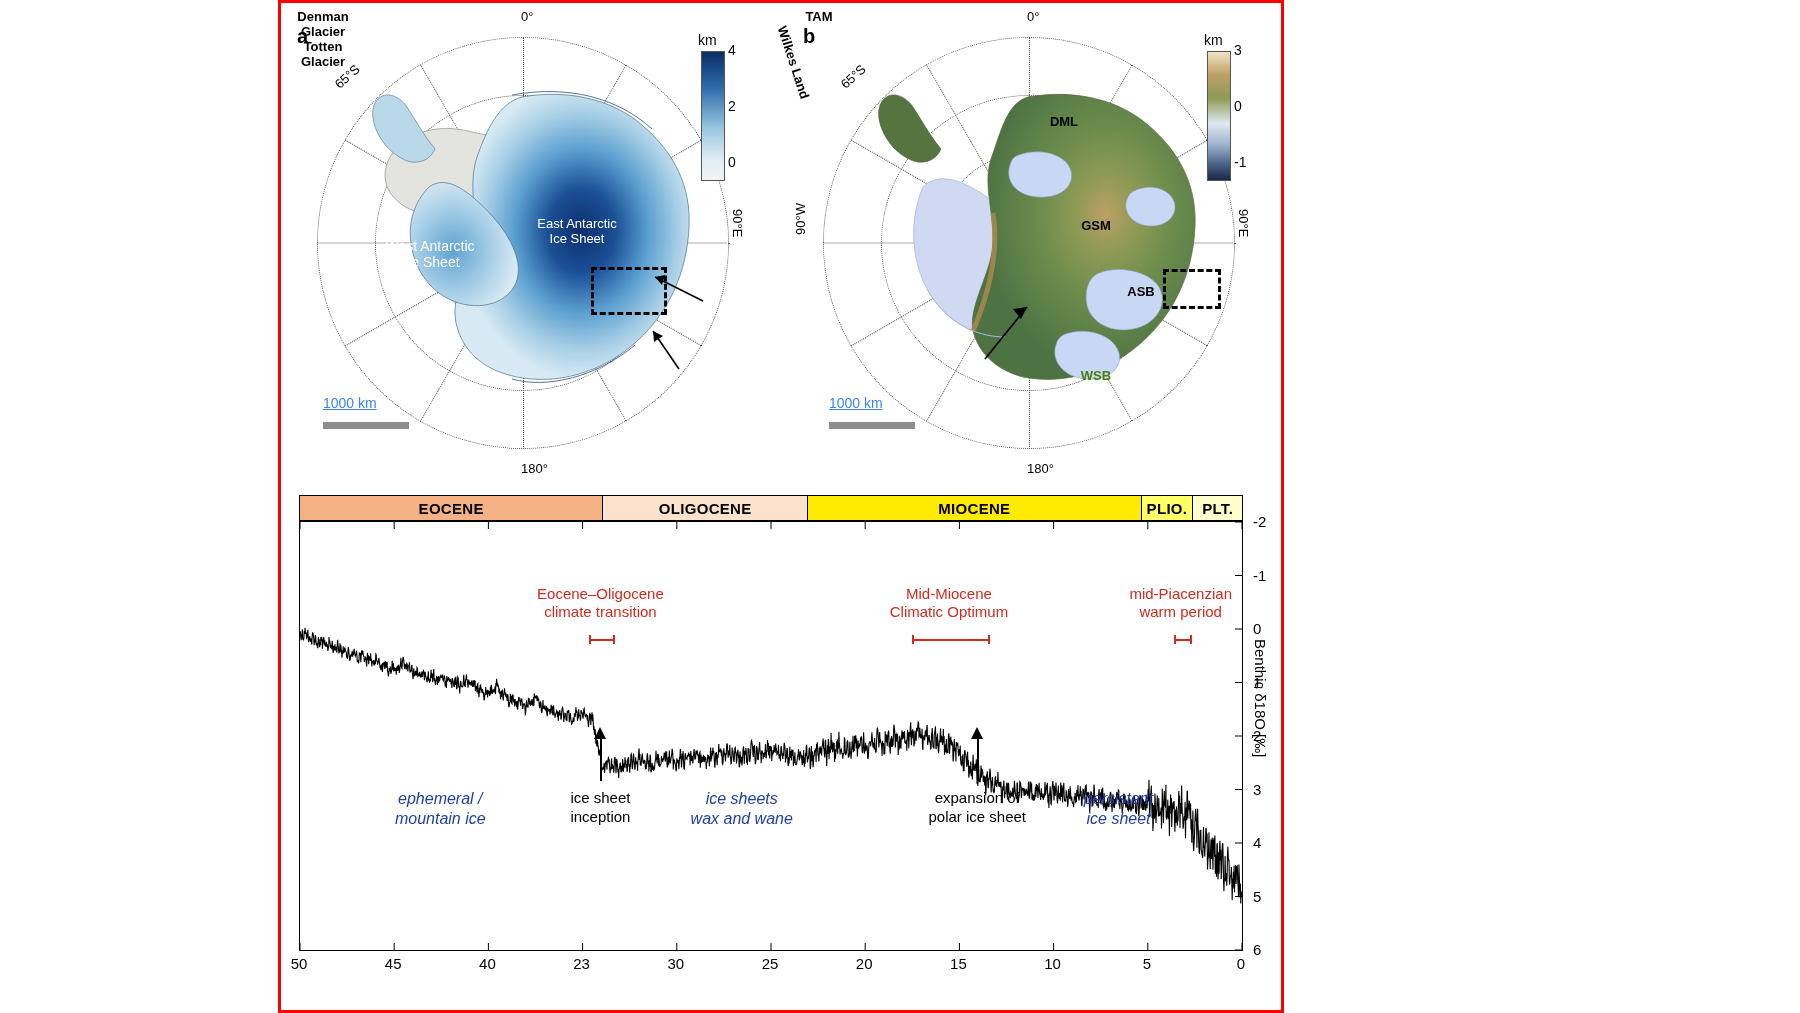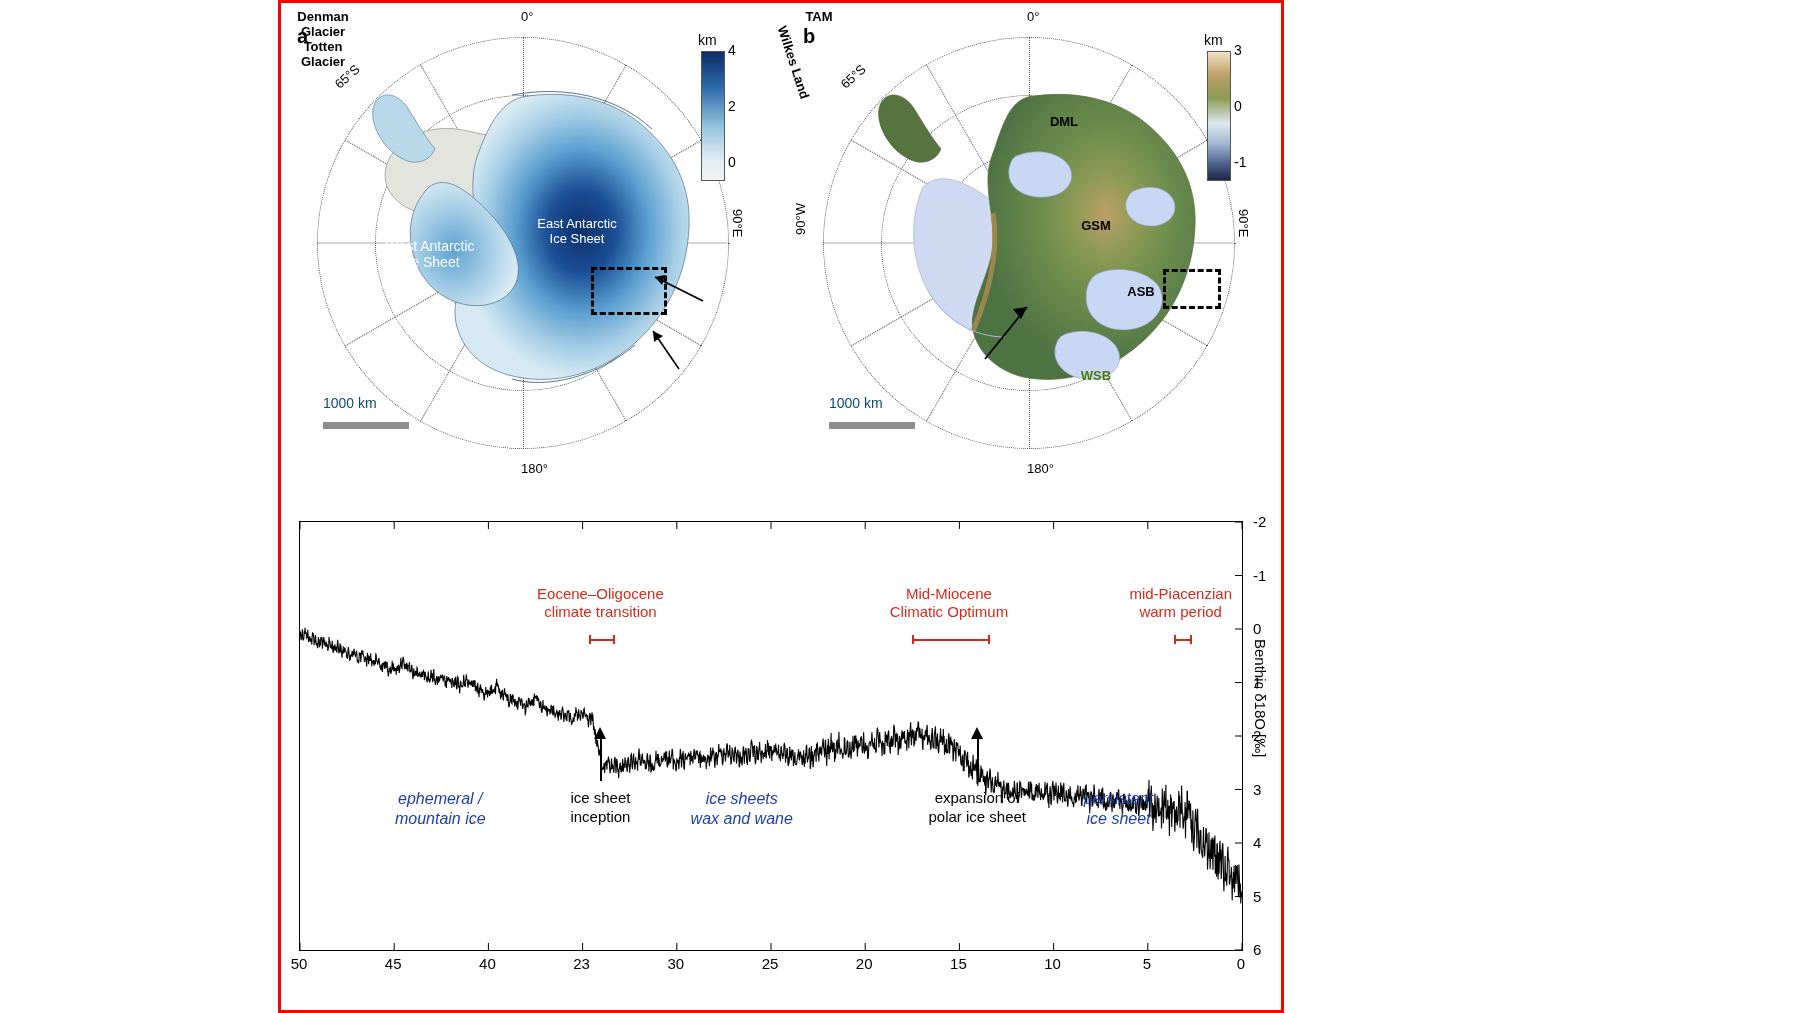--- a/index.html
+++ b/index.html
@@ -20,21 +20,21 @@
   .gr4{position:absolute;left:42%;top:42%;width:16%;height:16%;border-radius:50%;border:1px dotted #555;box-sizing:border-box;}
   .spoke{position:absolute;left:50%;top:0;width:0;height:100%;border-left:1px dotted #555;transform-origin:50% 50%;}
 
   .map-label{position:absolute;font-size:14px;line-height:1.15;font-weight:normal;}
   .white-label{color:#fff;font-weight:normal;text-align:center;}
   .blk-label{color:#000;font-weight:bold;font-size:13px;text-align:center;}
   .coord{position:absolute;font-size:13px;color:#000;}
 
   .scalebar{position:absolute;}
   .scalebar .bar{width:86px;height:7px;background:#8d8d8d;}
-  .scalebar .txt{font-size:14px;color:#0c4a6e;margin-bottom:11px;}
+  .scalebar .txt{font-size:14px;color:#3b82f6;margin-bottom:11px;text-decoration:underline;}
 
   .dashbox{position:absolute;border:3px dashed #000;}
 
   .cbar{position:absolute;width:22px;}
   .cbar .title{position:absolute;top:-20px;left:-4px;font-size:14px;}
   .cbar .ticks{position:absolute;left:26px;top:-9px;font-size:14px;line-height:1;}
   .cbar .ticks div{position:absolute;}
 
   
   #panel-c{position:absolute;left:2px;top:486px;width:1000px;height:522px;}
@@ -217,20 +217,27 @@
       <div class="title">km</div>
       <div class="ticks">
         <div style="top:0px;">3</div>
         <div style="top:56px;">0</div>
         <div style="top:112px;">-1</div>
       </div>
     </div>
   </div>
 
   <div id="panel-c">
+    <div class="epoch-bar">
+        <div class="epoch" style="width: 32.2%; background: rgb(244, 177, 131);">EOCENE</div>
+        <div class="epoch" style="width: 21.74%; background: rgb(251, 226, 205);">OLIGOCENE</div>
+        <div class="epoch" style="width: 35.4%; background: rgb(255, 235, 0);">MIOCENE</div>
+        <div class="epoch" style="width: 5.5%; background: rgb(255, 255, 102);">PLIO.</div>
+        <div class="epoch" style="width: 5.16%; background: rgb(255, 255, 204);">PLT.</div>
+      </div>
     <div class="panel-c-letter">c</div>
 
     <div class="plot">
       <svg id="curve-svg" width="942" height="428">
           <path d="M0.0,111.3L0.4,110.5L0.8,115.2L1.2,118.3L1.6,113.1L2.0,111.9L2.4,107.2L2.7,116.9L3.1,116.9L3.5,118.4L3.9,115.6L4.3,108.7L4.7,111.8L5.1,105.8L5.5,112.0L5.9,110.5L6.3,110.9L6.7,116.0L7.1,115.2L7.5,114.2L7.8,107.8L8.2,114.6L8.6,120.2L9.0,117.3L9.4,115.4L9.8,114.4L10.2,119.1L10.6,119.3L11.0,116.5L11.4,118.4L11.8,122.6L12.2,113.7L12.6,110.9L13.0,111.1L13.3,112.3L13.7,115.9L14.1,123.1L14.5,118.5L14.9,120.5L15.3,113.2L15.7,114.9L16.1,121.2L16.5,123.5L16.9,120.8L17.3,124.0L17.7,126.1L18.1,122.5L18.4,115.0L18.8,120.8L19.2,117.4L19.6,125.3L20.0,122.0L20.4,123.1L20.8,115.6L21.2,115.5L21.6,116.4L22.0,118.9L22.4,126.7L22.8,121.8L23.2,116.3L23.6,117.1L23.9,115.3L24.3,122.6L24.7,118.3L25.1,123.8L25.5,124.2L25.9,124.1L26.3,119.7L26.7,124.7L27.1,121.8L27.5,124.2L27.9,129.0L28.3,126.1L28.7,124.9L29.0,115.1L29.4,119.5L29.8,119.3L30.2,122.4L30.6,126.3L31.0,122.9L31.4,123.9L31.8,127.3L32.2,118.8L32.6,123.8L33.0,130.7L33.4,129.8L33.8,123.7L34.1,128.7L34.5,126.4L34.9,122.4L35.3,127.3L35.7,127.9L36.1,124.9L36.5,129.9L36.9,130.0L37.3,122.1L37.7,117.9L38.1,123.2L38.5,127.0L38.9,131.5L39.3,129.0L39.6,129.3L40.0,121.3L40.4,130.2L40.8,122.9L41.2,127.3L41.6,131.8L42.0,135.6L42.4,128.5L42.8,132.0L43.2,124.2L43.6,131.0L44.0,128.7L44.4,130.4L44.7,125.5L45.1,126.9L45.5,128.8L45.9,129.4L46.3,130.6L46.7,135.6L47.1,133.6L47.5,137.0L47.9,129.9L48.3,125.1L48.7,127.5L49.1,132.1L49.5,135.9L49.8,138.2L50.2,137.8L50.6,133.7L51.0,133.0L51.4,134.5L51.8,132.7L52.2,128.7L52.6,134.7L53.0,130.4L53.4,133.3L53.8,128.6L54.2,126.8L54.6,132.3L54.9,131.6L55.3,134.1L55.7,133.1L56.1,132.8L56.5,128.9L56.9,133.2L57.3,139.4L57.7,139.0L58.1,138.7L58.5,141.5L58.9,139.0L59.3,131.2L59.7,131.8L60.1,132.6L60.4,130.9L60.8,140.2L61.2,133.9L61.6,128.3L62.0,132.7L62.4,130.1L62.8,128.7L63.2,132.1L63.6,134.2L64.0,134.5L64.4,140.0L64.8,137.8L65.2,137.5L65.5,135.4L65.9,136.3L66.3,140.4L66.7,144.6L67.1,135.6L67.5,130.7L67.9,138.1L68.3,133.4L68.7,142.1L69.1,135.3L69.5,135.0L69.9,136.6L70.3,139.0L70.6,131.2L71.0,138.4L71.4,136.8L71.8,144.4L72.2,138.9L72.6,139.9L73.0,140.5L73.4,138.1L73.8,141.4L74.2,143.6L74.6,140.4L75.0,138.0L75.4,142.3L75.8,131.9L76.1,132.2L76.5,137.3L76.9,139.2L77.3,139.6L77.7,142.7L78.1,140.2L78.5,138.2L78.9,135.9L79.3,139.2L79.7,142.3L80.1,146.1L80.5,143.2L80.9,148.3L81.2,146.7L81.6,143.2L82.0,142.5L82.4,150.0L82.8,144.5L83.2,141.1L83.6,142.5L84.0,140.1L84.4,145.2L84.8,147.0L85.2,139.1L85.6,144.5L86.0,143.7L86.4,139.7L86.7,146.0L87.1,139.8L87.5,149.2L87.9,149.6L88.3,154.5L88.7,152.0L89.1,146.8L89.5,147.2L89.9,149.4L90.3,144.6L90.7,151.7L91.1,150.6L91.5,149.6L91.8,146.3L92.2,138.8L92.6,147.1L93.0,146.8L93.4,141.4L93.8,149.5L94.2,145.1L94.6,148.8L95.0,146.1L95.4,148.7L95.8,146.1L96.2,152.6L96.6,146.7L96.9,145.1L97.3,143.9L97.7,149.0L98.1,147.2L98.5,142.7L98.9,144.8L99.3,150.9L99.7,148.4L100.1,144.5L100.5,142.0L100.9,135.9L101.3,144.1L101.7,146.1L102.0,146.5L102.4,140.0L102.8,137.2L103.2,134.9L103.6,136.9L104.0,140.6L104.4,145.1L104.8,147.1L105.2,142.0L105.6,142.9L106.0,144.4L106.4,147.4L106.8,141.4L107.2,141.9L107.5,144.9L107.9,149.4L108.3,143.9L108.7,143.6L109.1,143.0L109.5,140.2L109.9,150.4L110.3,148.0L110.7,150.0L111.1,148.4L111.5,144.2L111.9,143.0L112.3,150.7L112.6,153.3L113.0,157.2L113.4,152.6L113.8,146.2L114.2,154.4L114.6,152.1L115.0,153.6L115.4,149.3L115.8,149.4L116.2,153.0L116.6,153.2L117.0,145.7L117.4,146.5L117.8,153.9L118.1,153.4L118.5,152.7L118.9,154.4L119.3,151.1L119.7,149.8L120.1,152.7L120.5,155.3L120.9,153.3L121.3,154.1L121.7,150.7L122.1,149.5L122.5,154.9L122.9,150.9L123.2,150.5L123.6,148.9L124.0,150.3L124.4,158.2L124.8,153.8L125.2,149.8L125.6,154.4L126.0,154.7L126.4,156.6L126.8,159.2L127.2,160.2L127.6,155.0L128.0,154.3L128.3,149.4L128.7,158.8L129.1,156.6L129.5,160.8L129.9,157.6L130.3,159.4L130.7,152.7L131.1,147.9L131.5,156.3L131.9,152.1L132.3,152.9L132.7,160.3L133.1,151.6L133.5,150.6L133.8,147.1L134.2,158.8L134.6,156.4L135.0,159.7L135.4,162.9L135.8,159.2L136.2,158.1L136.6,154.7L137.0,155.3L137.4,163.0L137.8,156.4L138.2,154.5L138.6,160.6L138.9,154.1L139.3,158.8L139.7,158.2L140.1,155.8L140.5,154.9L140.9,152.7L141.3,155.8L141.7,154.3L142.1,156.2L142.5,152.6L142.9,157.5L143.3,158.5L143.7,156.0L144.0,155.2L144.4,153.5L144.8,156.2L145.2,164.5L145.6,158.7L146.0,163.1L146.4,166.0L146.8,154.0L147.2,159.1L147.6,158.9L148.0,157.7L148.4,155.2L148.8,156.9L149.1,156.1L149.5,159.3L149.9,159.5L150.3,158.8L150.7,156.9L151.1,162.5L151.5,160.9L151.9,165.9L152.3,156.0L152.7,157.7L153.1,159.0L153.5,161.9L153.9,164.3L154.3,164.5L154.6,158.8L155.0,155.7L155.4,163.0L155.8,154.5L156.2,161.0L156.6,167.3L157.0,166.2L157.4,158.2L157.8,154.9L158.2,155.8L158.6,164.5L159.0,165.9L159.4,164.0L159.7,171.5L160.1,163.4L160.5,158.9L160.9,160.4L161.3,164.0L161.7,164.1L162.1,165.1L162.5,164.9L162.9,164.4L163.3,160.1L163.7,152.7L164.1,158.4L164.5,163.4L164.8,163.7L165.2,164.9L165.6,157.8L166.0,156.8L166.4,152.2L166.8,157.6L167.2,157.7L167.6,161.7L168.0,165.7L168.4,160.8L168.8,157.6L169.2,160.7L169.6,162.7L170.0,159.9L170.3,160.8L170.7,161.4L171.1,163.7L171.5,158.5L171.9,161.1L172.3,162.5L172.7,165.0L173.1,158.3L173.5,164.0L173.9,164.3L174.3,158.4L174.7,160.1L175.1,158.4L175.4,169.3L175.8,166.0L176.2,164.8L176.6,164.5L177.0,170.1L177.4,162.3L177.8,161.7L178.2,172.0L178.6,168.9L179.0,175.2L179.4,165.7L179.8,171.0L180.2,163.4L180.6,162.5L180.9,167.0L181.3,166.6L181.7,169.0L182.1,171.2L182.5,167.0L182.9,169.4L183.3,170.3L183.7,173.6L184.1,178.4L184.5,177.0L184.9,170.7L185.3,173.0L185.7,165.1L186.0,171.2L186.4,169.5L186.8,172.8L187.2,167.8L187.6,175.5L188.0,168.1L188.4,170.0L188.8,170.9L189.2,169.1L189.6,173.9L190.0,172.2L190.4,164.8L190.8,172.6L191.1,163.6L191.5,163.4L191.9,169.9L192.3,171.9L192.7,168.8L193.1,169.4L193.5,167.8L193.9,167.5L194.3,170.3L194.7,169.1L195.1,164.4L195.5,172.3L195.9,160.9L196.2,164.3L196.6,156.9L197.0,161.4L197.4,163.5L197.8,162.4L198.2,163.8L198.6,164.8L199.0,170.6L199.4,166.6L199.8,172.0L200.2,170.1L200.6,177.3L201.0,169.0L201.4,174.9L201.7,169.3L202.1,168.5L202.5,168.2L202.9,175.6L203.3,178.4L203.7,171.6L204.1,172.8L204.5,166.3L204.9,170.8L205.3,171.1L205.7,174.8L206.1,171.6L206.5,175.4L206.8,174.3L207.2,178.9L207.6,172.2L208.0,173.5L208.4,180.4L208.8,184.7L209.2,184.7L209.6,180.4L210.0,180.1L210.4,171.7L210.8,179.7L211.2,174.0L211.6,181.1L212.0,181.7L212.3,172.4L212.7,175.0L213.1,172.9L213.5,179.7L213.9,179.5L214.3,177.4L214.7,184.5L215.1,177.0L215.5,182.1L215.9,179.6L216.3,183.4L216.7,184.8L217.1,178.7L217.4,187.6L217.8,186.5L218.2,181.6L218.6,175.8L219.0,175.5L219.4,177.4L219.8,179.0L220.2,180.0L220.6,183.8L221.0,176.2L221.4,179.9L221.8,176.7L222.2,180.3L222.5,186.3L222.9,186.2L223.3,182.9L223.7,181.8L224.1,181.6L224.5,182.0L224.9,184.4L225.3,193.1L225.7,190.1L226.1,183.6L226.5,178.3L226.9,182.8L227.3,184.9L227.7,182.8L228.0,185.7L228.4,176.8L228.8,177.4L229.2,177.1L229.6,181.8L230.0,182.4L230.4,183.9L230.8,178.5L231.2,183.2L231.6,179.0L232.0,177.0L232.4,181.9L232.8,182.9L233.1,184.2L233.5,175.0L233.9,183.6L234.3,171.5L234.7,174.2L235.1,174.2L235.5,175.9L235.9,176.0L236.3,174.3L236.7,173.4L237.1,179.0L237.5,174.3L237.9,175.8L238.2,178.7L238.6,176.6L239.0,180.4L239.4,184.5L239.8,186.0L240.2,181.4L240.6,179.3L241.0,181.9L241.4,189.5L241.8,190.9L242.2,188.4L242.6,183.9L243.0,178.1L243.3,186.7L243.7,184.8L244.1,185.5L244.5,187.4L244.9,183.3L245.3,187.2L245.7,188.3L246.1,188.8L246.5,184.1L246.9,192.7L247.3,194.2L247.7,186.5L248.1,187.0L248.5,188.6L248.8,188.9L249.2,188.6L249.6,187.1L250.0,192.5L250.4,190.2L250.8,186.7L251.2,182.7L251.6,185.7L252.0,191.5L252.4,184.4L252.8,192.4L253.2,193.4L253.6,183.6L253.9,188.0L254.3,191.8L254.7,192.5L255.1,195.6L255.5,192.3L255.9,192.0L256.3,190.5L256.7,188.5L257.1,189.2L257.5,195.3L257.9,189.4L258.3,198.7L258.7,189.8L259.1,194.0L259.4,190.3L259.8,188.0L260.2,192.2L260.6,192.0L261.0,197.7L261.4,196.2L261.8,189.0L262.2,186.4L262.6,185.5L263.0,188.0L263.4,191.5L263.8,199.9L264.2,193.9L264.5,196.3L264.9,190.8L265.3,193.9L265.7,191.4L266.1,198.1L266.5,197.0L266.9,199.2L267.3,188.7L267.7,191.2L268.1,189.5L268.5,188.7L268.9,189.0L269.3,200.3L269.6,197.0L270.0,196.1L270.4,191.0L270.8,197.2L271.2,199.0L271.6,202.2L272.0,201.8L272.4,198.7L272.8,200.3L273.2,196.3L273.6,196.9L274.0,199.6L274.4,191.7L274.8,191.7L275.1,194.9L275.5,192.2L275.9,185.3L276.3,190.8L276.7,189.3L277.1,190.3L277.5,198.6L277.9,192.1L278.3,196.4L278.7,187.3L279.1,192.5L279.5,193.5L279.9,193.4L280.2,196.7L280.6,198.6L281.0,188.7L281.4,188.7L281.8,191.3L282.2,190.2L282.6,194.3L283.0,196.6L283.4,193.5L283.8,187.1L284.2,186.4L284.6,190.7L285.0,193.1L285.3,194.6L285.7,194.1L286.1,193.1L286.5,191.8L286.9,194.2L287.3,198.5L287.7,193.4L288.1,200.7L288.5,205.1L288.9,199.5L289.3,197.4L289.7,190.8L290.1,195.4L290.4,191.9L290.8,203.1L291.2,194.4L291.6,195.0L292.0,190.3L292.4,199.3L292.8,192.4L293.2,199.9L293.6,208.0L294.0,204.2L294.4,210.7L294.8,212.8L295.2,207.2L295.6,215.5L295.9,221.8L296.3,217.4L296.7,223.4L297.1,224.7L297.5,217.7L297.9,223.6L298.3,224.6L298.7,231.5L299.1,233.6L299.5,229.0L299.9,228.1L300.3,230.6L300.7,236.4L301.0,232.0L301.4,240.3L301.8,246.4L302.2,247.5L302.6,246.5L303.0,246.0L303.4,247.3L303.8,244.0L304.2,240.8L304.6,250.9L305.0,245.9L305.4,242.2L305.8,239.6L306.2,242.1L306.5,238.4L306.9,247.6L307.3,239.3L307.7,239.2L308.1,237.5L308.5,234.6L308.9,239.8L309.3,239.0L309.7,246.6L310.1,251.3L310.5,247.3L310.9,248.2L311.3,239.9L311.6,236.4L312.0,247.0L312.4,242.1L312.8,246.4L313.2,243.7L313.6,250.6L314.0,248.6L314.4,237.5L314.8,235.2L315.2,236.9L315.6,242.8L316.0,251.2L316.4,243.3L316.7,236.8L317.1,238.9L317.5,243.6L317.9,250.2L318.3,247.4L318.7,256.1L319.1,246.9L319.5,246.6L319.9,241.7L320.3,241.3L320.7,247.8L321.1,250.2L321.5,243.7L321.8,249.2L322.2,248.4L322.6,237.0L323.0,241.6L323.4,249.6L323.8,243.3L324.2,241.7L324.6,245.7L325.0,235.3L325.4,239.5L325.8,238.3L326.2,245.6L326.6,242.1L327.0,249.2L327.3,249.8L327.7,237.9L328.1,236.1L328.5,235.2L328.9,243.4L329.3,242.9L329.7,250.8L330.1,245.5L330.5,243.6L330.9,233.2L331.3,232.0L331.7,233.8L332.1,244.6L332.4,247.1L332.8,243.2L333.2,238.0L333.6,231.5L334.0,239.4L334.4,240.1L334.8,247.1L335.2,246.7L335.6,235.3L336.0,240.4L336.4,242.0L336.8,239.9L337.2,240.1L337.6,248.7L337.9,238.8L338.3,235.7L338.7,230.1L339.1,226.4L339.5,238.0L339.9,231.9L340.3,243.2L340.7,242.1L341.1,243.8L341.5,237.5L341.9,234.4L342.3,231.6L342.7,236.8L343.0,240.8L343.4,241.2L343.8,238.3L344.2,241.4L344.6,238.7L345.0,239.1L345.4,247.4L345.8,242.6L346.2,247.0L346.6,243.1L347.0,234.1L347.4,231.3L347.8,235.6L348.1,242.1L348.5,238.6L348.9,249.6L349.3,238.3L349.7,244.6L350.1,232.5L350.5,235.0L350.9,250.3L351.3,249.3L351.7,245.8L352.1,240.7L352.5,247.9L352.9,243.4L353.3,246.9L353.6,248.9L354.0,244.8L354.4,247.8L354.8,242.0L355.2,239.0L355.6,237.6L356.0,228.8L356.4,238.0L356.8,236.9L357.2,241.4L357.6,231.9L358.0,236.4L358.4,232.2L358.7,243.7L359.1,236.1L359.5,244.2L359.9,244.4L360.3,242.8L360.7,242.8L361.1,240.8L361.5,233.9L361.9,238.0L362.3,237.9L362.7,239.9L363.1,236.0L363.5,238.1L363.8,234.8L364.2,231.1L364.6,231.2L365.0,236.4L365.4,239.6L365.8,229.3L366.2,237.1L366.6,229.4L367.0,242.3L367.4,245.5L367.8,243.2L368.2,234.9L368.6,242.5L368.9,241.3L369.3,228.6L369.7,236.2L370.1,240.2L370.5,240.6L370.9,236.6L371.3,234.8L371.7,232.7L372.1,226.9L372.5,228.3L372.9,234.3L373.3,247.6L373.7,236.8L374.1,241.1L374.4,237.9L374.8,240.3L375.2,242.3L375.6,243.8L376.0,249.3L376.4,247.6L376.8,236.3L377.2,241.0L377.6,239.9L378.0,237.8L378.4,239.4L378.8,247.3L379.2,241.7L379.5,235.7L379.9,236.0L380.3,226.9L380.7,231.3L381.1,236.9L381.5,245.4L381.9,240.0L382.3,231.5L382.7,237.4L383.1,229.1L383.5,238.9L383.9,246.8L384.3,247.1L384.7,240.6L385.0,233.5L385.4,231.2L385.8,237.3L386.2,235.9L386.6,236.2L387.0,237.0L387.4,233.9L387.8,234.1L388.2,233.1L388.6,230.7L389.0,232.8L389.4,235.1L389.8,231.9L390.1,243.2L390.5,232.9L390.9,228.9L391.3,239.2L391.7,236.2L392.1,233.9L392.5,237.4L392.9,241.4L393.3,234.5L393.7,231.4L394.1,227.0L394.5,231.1L394.9,237.7L395.2,235.7L395.6,236.6L396.0,229.1L396.4,229.2L396.8,232.4L397.2,228.3L397.6,232.7L398.0,232.5L398.4,235.8L398.8,241.2L399.2,233.9L399.6,230.4L400.0,229.8L400.3,245.7L400.7,238.5L401.1,232.6L401.5,240.6L401.9,234.8L402.3,236.8L402.7,240.0L403.1,236.1L403.5,232.9L403.9,237.8L404.3,240.2L404.7,234.1L405.1,236.6L405.5,235.5L405.8,235.8L406.2,247.1L406.6,240.7L407.0,240.6L407.4,238.9L407.8,233.1L408.2,233.3L408.6,235.5L409.0,238.1L409.4,244.2L409.8,234.1L410.2,237.6L410.6,225.4L410.9,239.7L411.3,235.4L411.7,235.8L412.1,228.9L412.5,233.4L412.9,225.5L413.3,230.2L413.7,229.1L414.1,233.6L414.5,241.6L414.9,245.6L415.3,239.5L415.7,230.9L416.1,236.2L416.4,230.0L416.8,238.5L417.2,243.1L417.6,232.6L418.0,235.7L418.4,231.1L418.8,222.1L419.2,229.7L419.6,228.7L420.0,229.7L420.4,228.0L420.8,227.2L421.2,229.1L421.5,234.4L421.9,228.4L422.3,241.2L422.7,242.2L423.1,240.1L423.5,230.6L423.9,226.2L424.3,232.8L424.7,230.8L425.1,234.4L425.5,239.5L425.9,232.0L426.3,232.2L426.6,223.9L427.0,221.3L427.4,223.1L427.8,230.5L428.2,235.6L428.6,228.5L429.0,232.2L429.4,233.2L429.8,223.0L430.2,234.1L430.6,235.7L431.0,241.9L431.4,241.4L431.8,234.1L432.1,225.5L432.5,230.2L432.9,229.5L433.3,235.0L433.7,238.1L434.1,240.0L434.5,231.1L434.9,225.9L435.3,225.4L435.7,230.6L436.1,232.5L436.5,241.6L436.9,238.1L437.2,230.5L437.6,229.9L438.0,227.7L438.4,234.9L438.8,234.3L439.2,245.2L439.6,244.4L440.0,229.5L440.4,234.1L440.8,239.0L441.2,241.4L441.6,234.8L442.0,243.4L442.3,239.6L442.7,234.3L443.1,227.0L443.5,224.3L443.9,229.4L444.3,241.8L444.7,232.5L445.1,228.9L445.5,232.6L445.9,226.0L446.3,229.6L446.7,240.9L447.1,238.4L447.4,243.0L447.8,234.2L448.2,226.1L448.6,230.5L449.0,226.7L449.4,238.3L449.8,239.9L450.2,236.6L450.6,230.9L451.0,221.0L451.4,218.5L451.8,219.3L452.2,222.4L452.6,226.2L452.9,231.5L453.3,235.1L453.7,224.1L454.1,230.8L454.5,223.3L454.9,234.9L455.3,242.1L455.7,241.0L456.1,236.2L456.5,224.3L456.9,225.4L457.3,228.1L457.7,237.8L458.0,236.2L458.4,236.9L458.8,228.0L459.2,225.3L459.6,220.0L460.0,228.2L460.4,232.5L460.8,231.4L461.2,241.3L461.6,229.7L462.0,228.3L462.4,230.5L462.8,231.3L463.1,237.3L463.5,231.5L463.9,231.9L464.3,235.0L464.7,230.7L465.1,229.9L465.5,222.0L465.9,235.6L466.3,235.7L466.7,228.4L467.1,230.0L467.5,218.0L467.9,223.6L468.3,221.1L468.6,233.3L469.0,224.1L469.4,233.4L469.8,236.4L470.2,224.0L470.6,225.1L471.0,229.0L471.4,224.6L471.8,238.9L472.2,229.4L472.6,233.1L473.0,228.7L473.4,229.0L473.7,231.4L474.1,223.1L474.5,228.4L474.9,229.5L475.3,229.9L475.7,221.5L476.1,227.1L476.5,227.0L476.9,232.6L477.3,232.1L477.7,229.1L478.1,230.9L478.5,222.7L478.8,233.5L479.2,235.9L479.6,235.4L480.0,231.7L480.4,239.3L480.8,227.2L481.2,224.1L481.6,227.4L482.0,233.3L482.4,234.0L482.8,237.0L483.2,230.8L483.6,234.0L484.0,223.3L484.3,220.8L484.7,223.3L485.1,226.9L485.5,240.6L485.9,232.6L486.3,236.4L486.7,228.9L487.1,226.1L487.5,228.0L487.9,240.6L488.3,244.1L488.7,234.9L489.1,241.4L489.4,236.3L489.8,224.5L490.2,235.9L490.6,229.6L491.0,229.9L491.4,238.4L491.8,227.5L492.2,234.0L492.6,229.5L493.0,227.8L493.4,244.0L493.8,234.3L494.2,240.9L494.6,234.9L494.9,230.3L495.3,242.0L495.7,242.6L496.1,242.7L496.5,242.3L496.9,239.7L497.3,236.8L497.7,233.3L498.1,233.7L498.5,227.3L498.9,232.3L499.3,238.5L499.7,236.4L500.0,230.8L500.4,229.5L500.8,231.5L501.2,235.1L501.6,234.5L502.0,241.1L502.4,243.0L502.8,233.6L503.2,240.6L503.6,228.2L504.0,240.4L504.4,244.7L504.8,235.5L505.1,242.1L505.5,231.1L505.9,234.1L506.3,223.7L506.7,223.4L507.1,236.2L507.5,240.4L507.9,234.5L508.3,237.1L508.7,234.2L509.1,226.8L509.5,225.6L509.9,229.7L510.2,247.0L510.6,245.1L511.0,239.4L511.4,224.0L511.8,238.9L512.2,229.5L512.6,230.7L513.0,245.2L513.4,242.8L513.8,233.9L514.2,233.9L514.6,228.2L515.0,229.5L515.4,226.6L515.7,228.9L516.1,240.1L516.5,222.1L516.9,227.1L517.3,220.2L517.7,229.0L518.1,233.5L518.5,233.4L518.9,239.5L519.3,225.6L519.7,232.3L520.1,224.3L520.5,230.7L520.8,230.4L521.2,225.8L521.6,233.5L522.0,224.8L522.4,223.7L522.8,219.3L523.2,216.6L523.6,226.3L524.0,226.6L524.4,232.3L524.8,235.5L525.2,218.9L525.6,218.5L526.0,231.4L526.3,232.4L526.7,244.1L527.1,231.3L527.5,223.0L527.9,232.0L528.3,216.9L528.7,220.7L529.1,237.2L529.5,224.3L529.9,226.4L530.3,230.6L530.7,223.8L531.1,210.9L531.4,227.6L531.8,218.2L532.2,221.7L532.6,230.2L533.0,228.8L533.4,220.6L533.8,221.9L534.2,221.0L534.6,240.0L535.0,226.9L535.4,236.8L535.8,230.5L536.2,229.5L536.5,219.2L536.9,223.2L537.3,217.4L537.7,231.8L538.1,220.9L538.5,226.6L538.9,209.7L539.3,221.7L539.7,224.5L540.1,232.6L540.5,227.2L540.9,228.3L541.3,227.4L541.6,229.7L542.0,231.4L542.4,231.8L542.8,236.7L543.2,231.8L543.6,232.1L544.0,231.6L544.4,215.3L544.8,216.5L545.2,228.9L545.6,233.1L546.0,231.7L546.4,230.6L546.8,226.1L547.1,219.8L547.5,219.0L547.9,220.3L548.3,235.0L548.7,235.1L549.1,234.1L549.5,231.0L549.9,219.8L550.3,229.1L550.7,231.5L551.1,236.6L551.5,230.7L551.9,224.7L552.2,219.4L552.6,227.6L553.0,213.7L553.4,230.2L553.8,225.2L554.2,229.1L554.6,213.7L555.0,220.8L555.4,221.0L555.8,213.2L556.2,226.2L556.6,216.6L557.0,223.4L557.4,234.4L557.7,227.6L558.1,218.6L558.5,226.7L558.9,225.0L559.3,224.7L559.7,221.4L560.1,224.3L560.5,215.5L560.9,218.1L561.3,214.3L561.7,216.7L562.1,228.3L562.5,231.2L562.8,229.1L563.2,224.8L563.6,210.3L564.0,218.7L564.4,231.7L564.8,224.6L565.2,229.4L565.6,220.9L566.0,228.7L566.4,225.5L566.8,225.0L567.2,223.4L567.6,235.2L567.9,237.0L568.3,235.5L568.7,227.0L569.1,221.0L569.5,220.5L569.9,219.8L570.3,220.5L570.7,224.1L571.1,219.6L571.5,219.1L571.9,210.2L572.3,216.6L572.7,222.8L573.1,225.5L573.4,224.4L573.8,220.6L574.2,227.4L574.6,215.9L575.0,226.1L575.4,227.4L575.8,230.6L576.2,229.5L576.6,219.6L577.0,208.7L577.4,205.5L577.8,208.4L578.2,213.3L578.5,216.9L578.9,225.5L579.3,216.9L579.7,210.1L580.1,219.4L580.5,218.7L580.9,220.9L581.3,221.5L581.7,225.7L582.1,233.9L582.5,218.7L582.9,222.6L583.3,221.7L583.6,221.1L584.0,232.6L584.4,224.8L584.8,232.1L585.2,209.2L585.6,219.4L586.0,212.0L586.4,220.4L586.8,213.2L587.2,224.1L587.6,217.5L588.0,211.7L588.4,209.3L588.8,210.0L589.1,225.1L589.5,220.4L589.9,226.9L590.3,231.7L590.7,216.4L591.1,224.8L591.5,214.1L591.9,217.6L592.3,225.0L592.7,216.5L593.1,223.5L593.5,211.5L593.9,202.7L594.2,204.3L594.6,207.3L595.0,215.8L595.4,225.6L595.8,211.8L596.2,213.1L596.6,219.8L597.0,211.9L597.4,212.7L597.8,215.1L598.2,233.0L598.6,219.5L599.0,227.8L599.3,223.3L599.7,213.8L600.1,225.7L600.5,216.5L600.9,226.7L601.3,217.7L601.7,211.9L602.1,208.4L602.5,217.4L602.9,210.1L603.3,213.0L603.7,216.5L604.1,210.8L604.5,209.1L604.8,220.5L605.2,220.9L605.6,219.2L606.0,221.9L606.4,217.9L606.8,228.7L607.2,215.0L607.6,207.8L608.0,217.8L608.4,210.3L608.8,226.3L609.2,215.2L609.6,210.1L609.9,214.8L610.3,204.9L610.7,200.3L611.1,217.0L611.5,223.2L611.9,208.5L612.3,216.2L612.7,207.3L613.1,211.4L613.5,210.7L613.9,224.4L614.3,219.8L614.7,222.3L615.0,208.5L615.4,212.1L615.8,216.9L616.2,218.8L616.6,205.7L617.0,209.6L617.4,208.2L617.8,204.2L618.2,200.0L618.6,200.4L619.0,214.7L619.4,214.0L619.8,205.8L620.1,209.1L620.5,216.3L620.9,212.4L621.3,215.9L621.7,215.9L622.1,206.7L622.5,224.9L622.9,228.0L623.3,214.4L623.7,216.3L624.1,213.1L624.5,218.3L624.9,216.2L625.3,208.8L625.6,211.3L626.0,207.8L626.4,214.7L626.8,205.5L627.2,203.0L627.6,222.8L628.0,220.2L628.4,218.3L628.8,213.6L629.2,213.6L629.6,219.5L630.0,219.1L630.4,223.4L630.7,226.9L631.1,226.4L631.5,212.5L631.9,210.8L632.3,206.0L632.7,219.8L633.1,225.4L633.5,223.6L633.9,226.8L634.3,212.4L634.7,210.5L635.1,207.3L635.5,204.4L635.9,225.9L636.2,227.0L636.6,214.8L637.0,224.0L637.4,211.6L637.8,218.7L638.2,227.8L638.6,231.1L639.0,225.8L639.4,218.5L639.8,220.3L640.2,212.7L640.6,206.4L641.0,220.4L641.3,213.6L641.7,216.8L642.1,214.6L642.5,223.0L642.9,220.4L643.3,207.0L643.7,219.9L644.1,213.9L644.5,232.8L644.9,224.3L645.3,223.5L645.7,230.1L646.1,226.4L646.4,217.0L646.8,231.5L647.2,229.3L647.6,228.5L648.0,230.9L648.4,214.6L648.8,211.3L649.2,215.9L649.6,231.8L650.0,223.0L650.4,216.5L650.8,215.7L651.2,221.4L651.6,223.4L651.9,219.8L652.3,220.6L652.7,222.5L653.1,239.5L653.5,235.6L653.9,227.0L654.3,216.9L654.7,227.1L655.1,229.4L655.5,225.8L655.9,239.6L656.3,220.0L656.7,224.2L657.0,220.6L657.4,222.0L657.8,221.8L658.2,228.7L658.6,234.3L659.0,233.1L659.4,227.1L659.8,232.8L660.2,223.4L660.6,237.4L661.0,242.6L661.4,239.8L661.8,244.3L662.1,234.1L662.5,241.1L662.9,232.2L663.3,248.4L663.7,248.0L664.1,249.0L664.5,229.3L664.9,228.2L665.3,231.6L665.7,232.1L666.1,236.3L666.5,241.5L666.9,245.0L667.2,234.7L667.6,229.8L668.0,243.2L668.4,238.3L668.8,255.6L669.2,252.6L669.6,243.9L670.0,251.2L670.4,248.0L670.8,239.6L671.2,254.1L671.6,250.3L672.0,247.3L672.4,257.6L672.7,242.4L673.1,232.8L673.5,243.6L673.9,248.3L674.3,248.4L674.7,243.5L675.1,242.6L675.5,243.5L675.9,248.9L676.3,237.3L676.7,248.8L677.1,261.9L677.5,251.3L677.8,263.9L678.2,256.0L678.6,242.7L679.0,254.3L679.4,260.3L679.8,257.0L680.2,260.2L680.6,253.3L681.0,243.6L681.4,255.7L681.8,247.4L682.2,248.1L682.6,248.0L682.9,253.1L683.3,260.0L683.7,255.4L684.1,253.8L684.5,260.3L684.9,263.7L685.3,254.5L685.7,273.2L686.1,268.0L686.5,252.6L686.9,255.3L687.3,249.2L687.7,259.2L688.1,266.1L688.4,265.4L688.8,255.7L689.2,257.8L689.6,251.4L690.0,246.6L690.4,251.2L690.8,261.0L691.2,270.4L691.6,258.8L692.0,263.2L692.4,255.3L692.8,263.8L693.2,269.6L693.5,267.5L693.9,271.2L694.3,269.8L694.7,262.0L695.1,256.6L695.5,254.3L695.9,263.8L696.3,261.8L696.7,264.9L697.1,258.1L697.5,261.2L697.9,249.9L698.3,259.9L698.6,263.2L699.0,264.5L699.4,260.1L699.8,264.1L700.2,264.6L700.6,259.7L701.0,260.8L701.4,272.5L701.8,279.2L702.2,281.2L702.6,266.5L703.0,264.2L703.4,268.4L703.8,258.6L704.1,263.8L704.5,276.2L704.9,271.0L705.3,270.9L705.7,271.4L706.1,265.0L706.5,263.2L706.9,260.5L707.3,276.2L707.7,277.5L708.1,262.2L708.5,260.8L708.9,266.7L709.2,273.1L709.6,271.9L710.0,273.6L710.4,276.2L710.8,269.7L711.2,270.4L711.6,273.4L712.0,272.5L712.4,273.2L712.8,265.5L713.2,274.1L713.6,271.7L714.0,271.3L714.4,258.9L714.7,263.2L715.1,268.1L715.5,273.4L715.9,274.4L716.3,277.1L716.7,275.7L717.1,260.4L717.5,262.3L717.9,276.5L718.3,280.7L718.7,276.9L719.1,273.9L719.5,269.9L719.8,259.7L720.2,260.3L720.6,260.9L721.0,266.7L721.4,275.9L721.8,271.1L722.2,266.2L722.6,266.9L723.0,268.3L723.4,266.1L723.8,270.0L724.2,274.0L724.6,266.6L724.9,267.8L725.3,273.0L725.7,272.1L726.1,269.4L726.5,266.9L726.9,270.5L727.3,269.9L727.7,273.7L728.1,269.9L728.5,259.7L728.9,272.8L729.3,276.5L729.7,275.4L730.1,259.5L730.4,264.5L730.8,259.8L731.2,270.6L731.6,261.4L732.0,277.8L732.4,272.0L732.8,273.5L733.2,278.6L733.6,273.0L734.0,274.3L734.4,278.4L734.8,276.1L735.2,268.2L735.5,264.8L735.9,274.8L736.3,262.0L736.7,265.2L737.1,269.2L737.5,263.2L737.9,276.0L738.3,268.0L738.7,266.4L739.1,260.8L739.5,270.7L739.9,272.4L740.3,274.0L740.6,277.9L741.0,269.3L741.4,266.4L741.8,275.0L742.2,271.6L742.6,275.3L743.0,276.3L743.4,277.8L743.8,271.5L744.2,275.8L744.6,270.8L745.0,260.0L745.4,272.5L745.8,271.8L746.1,269.1L746.5,264.5L746.9,265.3L747.3,260.7L747.7,273.9L748.1,281.2L748.5,272.8L748.9,286.0L749.3,270.9L749.7,273.5L750.1,264.2L750.5,269.7L750.9,281.9L751.2,282.3L751.6,277.6L752.0,267.9L752.4,262.7L752.8,259.0L753.2,263.0L753.6,269.0L754.0,278.6L754.4,263.7L754.8,272.0L755.2,273.9L755.6,268.2L756.0,260.5L756.3,267.5L756.7,269.5L757.1,277.1L757.5,281.4L757.9,275.2L758.3,263.6L758.7,275.4L759.1,271.1L759.5,276.9L759.9,270.7L760.3,278.7L760.7,260.6L761.1,271.4L761.4,275.0L761.8,263.3L762.2,266.5L762.6,280.6L763.0,266.8L763.4,265.7L763.8,260.9L764.2,274.5L764.6,278.6L765.0,278.9L765.4,277.5L765.8,279.6L766.2,268.2L766.6,271.6L766.9,275.6L767.3,274.0L767.7,284.7L768.1,280.7L768.5,267.1L768.9,274.4L769.3,273.1L769.7,276.9L770.1,264.4L770.5,270.1L770.9,276.0L771.3,278.7L771.7,274.5L772.0,278.6L772.4,281.3L772.8,281.6L773.2,280.6L773.6,285.2L774.0,279.5L774.4,274.5L774.8,277.3L775.2,270.8L775.6,279.8L776.0,279.0L776.4,280.2L776.8,268.0L777.1,274.2L777.5,273.2L777.9,263.2L778.3,273.3L778.7,276.8L779.1,278.5L779.5,271.7L779.9,273.1L780.3,264.2L780.7,274.6L781.1,268.7L781.5,282.1L781.9,284.1L782.3,274.7L782.6,276.8L783.0,267.7L783.4,268.3L783.8,267.8L784.2,277.6L784.6,270.5L785.0,273.0L785.4,264.3L785.8,263.8L786.2,263.3L786.6,281.6L787.0,271.8L787.4,273.8L787.7,270.5L788.1,270.4L788.5,276.2L788.9,270.5L789.3,282.1L789.7,289.9L790.1,284.0L790.5,273.7L790.9,269.9L791.3,270.2L791.7,271.3L792.1,284.7L792.5,272.9L792.9,283.5L793.2,274.5L793.6,275.6L794.0,262.5L794.4,266.9L794.8,279.2L795.2,278.7L795.6,280.1L796.0,275.9L796.4,280.0L796.8,283.1L797.2,283.1L797.6,280.7L798.0,280.8L798.3,286.1L798.7,270.9L799.1,267.0L799.5,278.0L799.9,271.8L800.3,281.2L800.7,270.2L801.1,282.4L801.5,270.6L801.9,266.9L802.3,277.6L802.7,265.6L803.1,283.8L803.4,282.7L803.8,286.6L804.2,271.2L804.6,284.9L805.0,281.4L805.4,283.8L805.8,289.0L806.2,279.5L806.6,287.8L807.0,284.5L807.4,282.3L807.8,275.5L808.2,284.8L808.5,281.9L808.9,285.2L809.3,279.7L809.7,278.8L810.1,271.1L810.5,270.5L810.9,271.0L811.3,285.0L811.7,283.4L812.1,289.9L812.5,276.7L812.9,272.3L813.3,276.7L813.7,285.5L814.0,276.8L814.4,286.1L814.8,280.1L815.2,277.9L815.6,275.6L816.0,282.3L816.4,275.9L816.8,270.1L817.2,272.4L817.6,276.5L818.0,277.5L818.4,267.3L818.8,268.7L819.1,283.6L819.5,278.8L819.9,286.9L820.3,275.0L820.7,280.1L821.1,276.5L821.5,280.1L821.9,285.2L822.3,290.9L822.7,286.2L823.1,285.0L823.5,271.7L823.9,277.1L824.3,271.8L824.6,281.9L825.0,273.3L825.4,282.0L825.8,284.7L826.2,285.7L826.6,279.0L827.0,279.8L827.4,283.0L827.8,288.2L828.2,283.6L828.6,289.4L829.0,275.6L829.4,281.0L829.7,287.5L830.1,277.4L830.5,285.4L830.9,289.4L831.3,286.9L831.7,287.8L832.1,279.7L832.5,280.1L832.9,286.2L833.3,286.4L833.7,276.0L834.1,274.2L834.5,275.1L834.8,278.4L835.2,278.7L835.6,290.6L836.0,288.7L836.4,292.0L836.8,282.6L837.2,280.7L837.6,277.6L838.0,278.5L838.4,288.8L838.8,294.2L839.2,289.1L839.6,276.9L840.0,273.6L840.3,273.9L840.7,275.4L841.1,286.5L841.5,281.7L841.9,282.0L842.3,275.7L842.7,288.0L843.1,284.2L843.5,277.4L843.9,287.9L844.3,281.3L844.7,280.2L845.1,279.7L845.4,287.4L845.8,288.5L846.2,272.4L846.6,285.2L847.0,285.5L847.4,279.9L847.8,277.7L848.2,266.9L848.6,279.6L849.0,257.7L849.4,285.8L849.8,295.3L850.2,281.2L850.5,272.1L850.9,271.1L851.3,263.5L851.7,281.5L852.1,296.1L852.5,281.3L852.9,308.9L853.3,301.5L853.7,283.1L854.1,286.8L854.5,296.8L854.9,271.5L855.3,280.8L855.6,290.2L856.0,301.0L856.4,291.8L856.8,287.1L857.2,273.6L857.6,283.7L858.0,280.8L858.4,294.5L858.8,276.1L859.2,289.6L859.6,294.2L860.0,292.3L860.4,290.4L860.8,290.7L861.1,285.6L861.5,306.5L861.9,291.7L862.3,266.4L862.7,288.1L863.1,279.3L863.5,301.2L863.9,278.0L864.3,269.0L864.7,283.5L865.1,280.4L865.5,285.6L865.9,262.7L866.2,295.4L866.6,297.5L867.0,288.7L867.4,295.1L867.8,277.8L868.2,297.0L868.6,284.0L869.0,287.6L869.4,314.1L869.8,283.5L870.2,292.1L870.6,272.5L871.0,282.7L871.4,276.0L871.7,305.1L872.1,293.3L872.5,285.4L872.9,281.0L873.3,280.5L873.7,287.1L874.1,279.1L874.5,297.8L874.9,309.7L875.3,291.2L875.7,287.6L876.1,300.8L876.5,284.5L876.8,288.1L877.2,303.6L877.6,297.0L878.0,299.2L878.4,285.0L878.8,269.0L879.2,280.0L879.6,273.7L880.0,305.8L880.4,281.0L880.8,286.8L881.2,291.6L881.6,263.4L881.9,278.5L882.3,292.2L882.7,291.4L883.1,306.7L883.5,303.5L883.9,298.5L884.3,294.2L884.7,298.1L885.1,280.0L885.5,316.3L885.9,289.2L886.3,285.6L886.7,298.2L887.1,269.5L887.4,268.7L887.8,296.6L888.2,284.6L888.6,287.8L889.0,279.1L889.4,279.3L889.8,289.3L890.2,296.6L890.6,281.6L891.0,307.7L891.4,297.3L891.8,320.7L892.2,299.4L892.5,308.9L892.9,288.4L893.3,323.0L893.7,328.9L894.1,320.3L894.5,313.5L894.9,299.4L895.3,292.5L895.7,286.8L896.1,298.9L896.5,297.1L896.9,325.7L897.3,292.9L897.6,286.7L898.0,302.2L898.4,310.5L898.8,324.1L899.2,330.3L899.6,331.8L900.0,308.3L900.4,312.6L900.8,307.7L901.2,328.0L901.6,328.5L902.0,333.5L902.4,331.1L902.7,336.1L903.1,321.3L903.5,305.0L903.9,325.9L904.3,324.1L904.7,334.5L905.1,324.4L905.5,319.5L905.9,306.0L906.3,307.7L906.7,320.8L907.1,311.6L907.5,347.6L907.9,339.0L908.2,334.5L908.6,327.7L909.0,310.3L909.4,336.2L909.8,330.6L910.2,347.0L910.6,329.4L911.0,317.4L911.4,337.0L911.8,320.6L912.2,315.5L912.6,335.6L913.0,347.7L913.3,317.4L913.7,323.0L914.1,315.8L914.5,334.8L914.9,313.5L915.3,351.8L915.7,332.9L916.1,334.0L916.5,354.7L916.9,322.6L917.3,321.3L917.7,350.7L918.1,357.4L918.4,330.2L918.8,352.1L919.2,348.8L919.6,324.5L920.0,318.8L920.4,338.7L920.8,327.6L921.2,356.9L921.6,349.7L922.0,333.6L922.4,322.7L922.8,321.2L923.2,336.9L923.6,360.0L923.9,369.2L924.3,356.3L924.7,358.5L925.1,333.9L925.5,353.6L925.9,359.7L926.3,351.1L926.7,363.7L927.1,354.3L927.5,332.2L927.9,324.8L928.3,336.8L928.7,338.4L929.0,337.8L929.4,362.6L929.8,361.7L930.2,355.8L930.6,354.0L931.0,352.5L931.4,345.1L931.8,360.3L932.2,378.3L932.6,356.5L933.0,366.5L933.4,349.7L933.8,365.3L934.1,343.4L934.5,370.3L934.9,357.6L935.3,353.7L935.7,342.9L936.1,362.0L936.5,343.9L936.9,344.8L937.3,344.2L937.7,358.1L938.1,363.8L938.5,375.3L938.9,342.6L939.3,355.1L939.6,365.0L940.0,375.4L940.4,361.4L940.8,381.4L941.2,370.5L941.6,374.1L942.0,369.2" fill="none" stroke="#000" stroke-width="1.1"></path>
           <line x1="0" x2="0" y1="428" y2="421" stroke="#000" stroke-width="1"></line>
           <line x1="0" x2="0" y1="0" y2="7" stroke="#000" stroke-width="1"></line>
           <line x1="94.2" x2="94.2" y1="428" y2="421" stroke="#000" stroke-width="1"></line>
           <line x1="94.2" x2="94.2" y1="0" y2="7" stroke="#000" stroke-width="1"></line>
           <line x1="188.4" x2="188.4" y1="428" y2="421" stroke="#000" stroke-width="1"></line>

